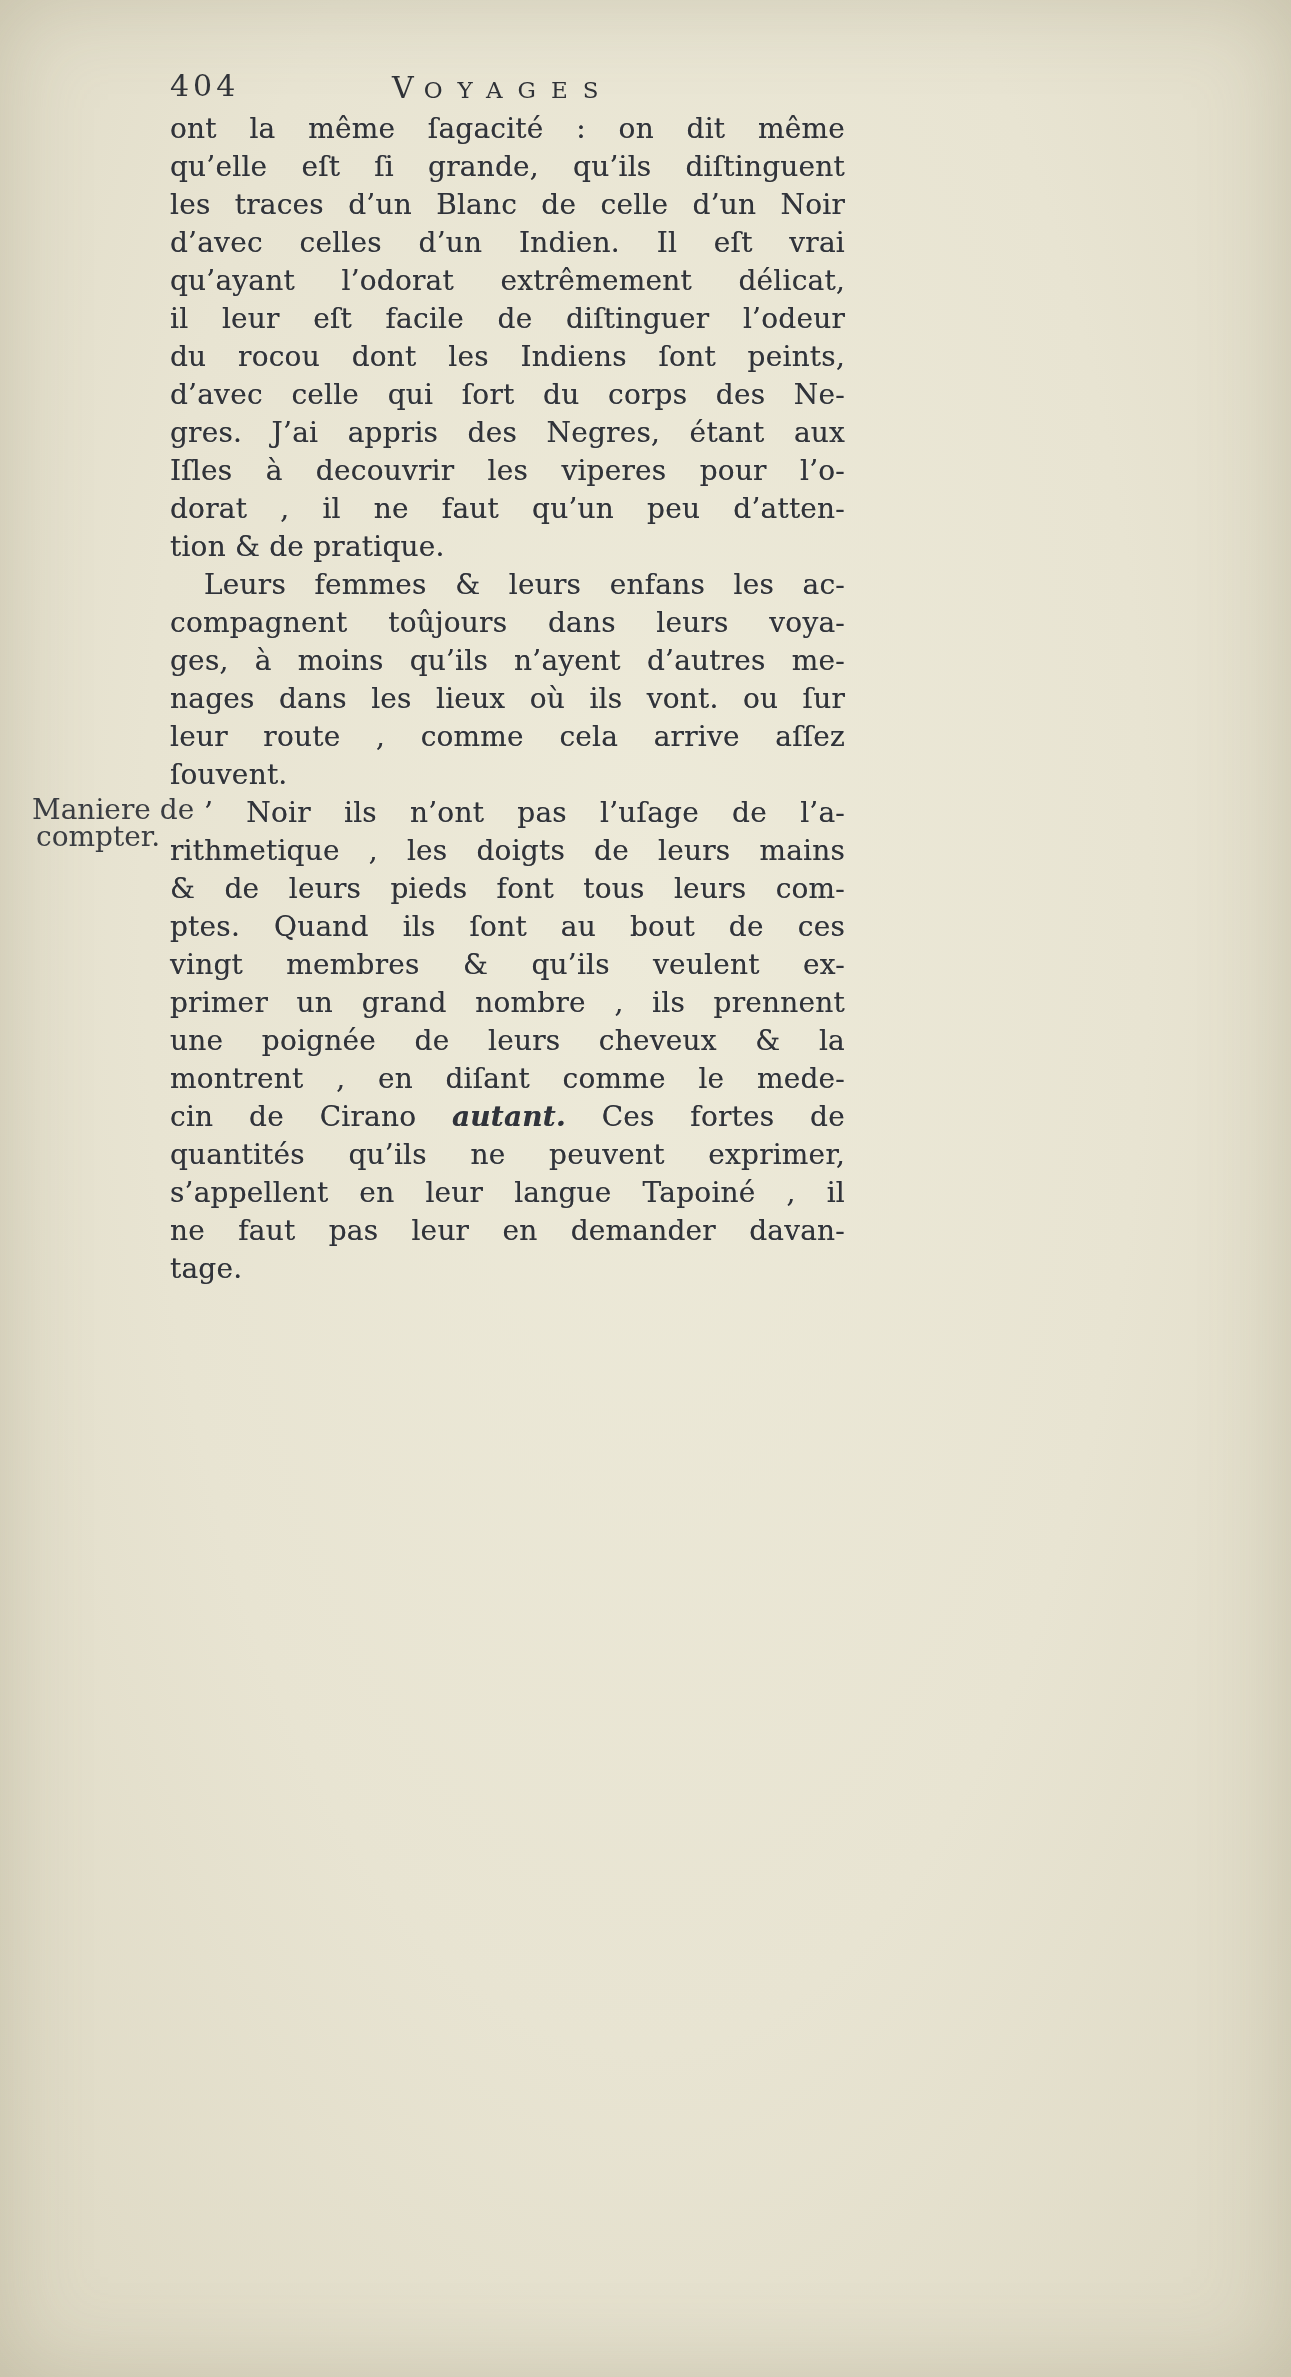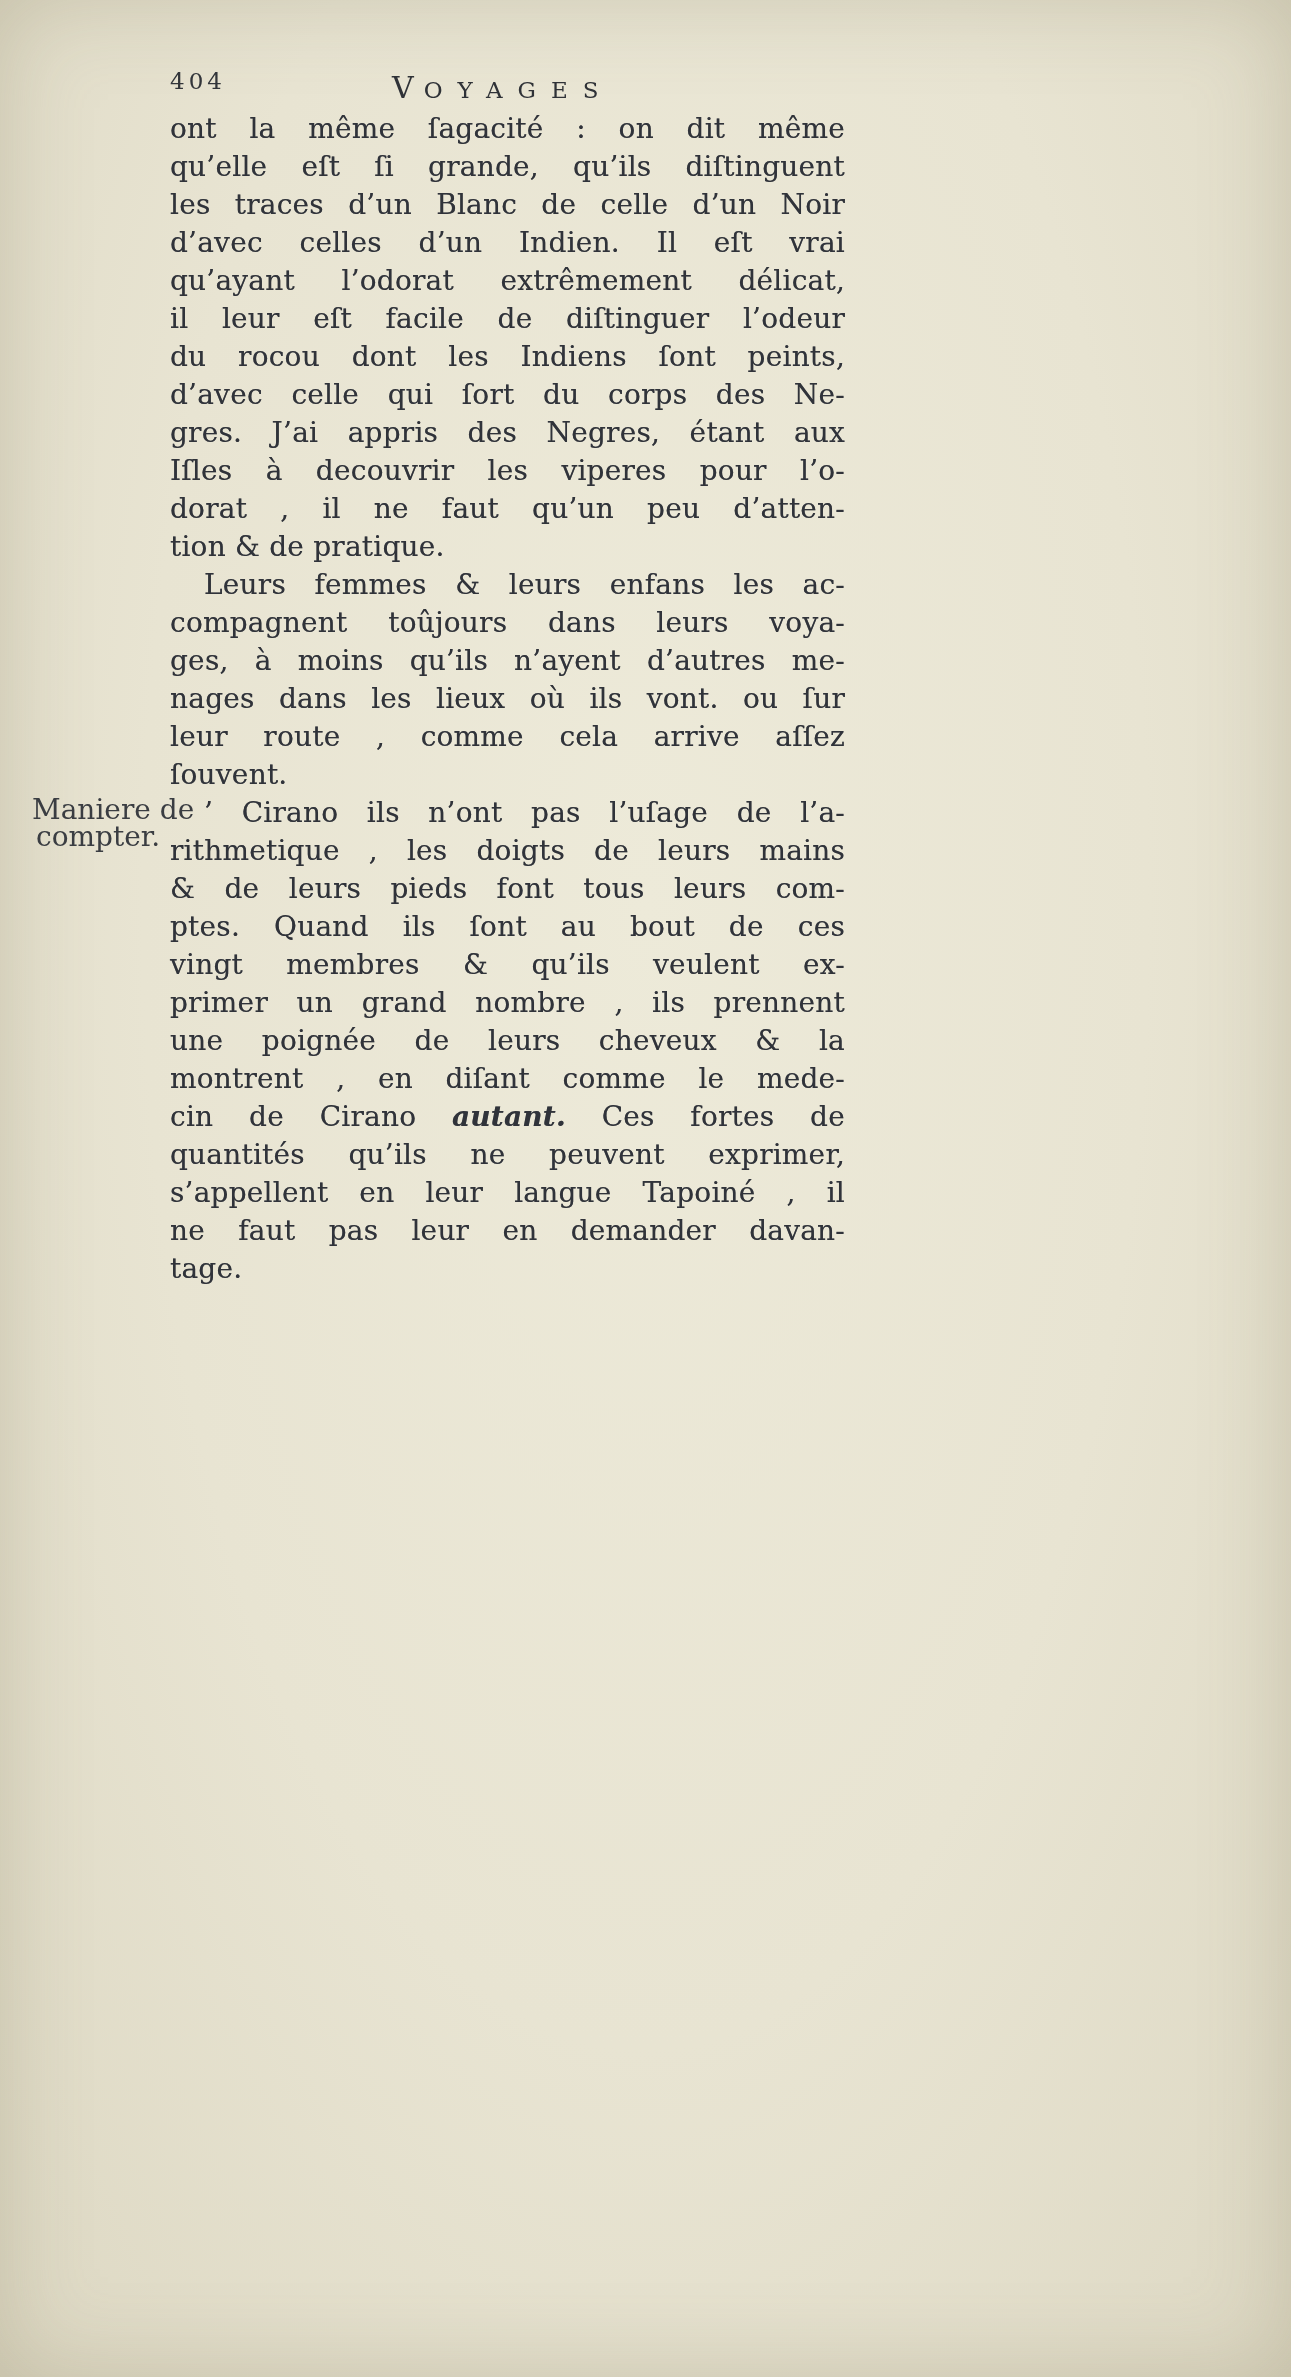--- a/index.html
+++ b/index.html
@@ -22,21 +22,21 @@
     position: absolute;
     left: 170px;
     top: 68px;
     width: 675px;
     height: 42px;
   }
   .page-number {
     position: absolute;
     left: 0;
     top: 0;
-    font-size: 23px;
+    font-size: 30px;
     letter-spacing: 4px;
     color: #32353a;
   }
   .running-title {
     position: absolute;
     left: 222px;
     top: 2px;
     white-space: nowrap;
   }
   .running-title .initial {
@@ -120,21 +120,21 @@
       <div class="line"><span>gres. J’ai appris des Negres, étant aux</span></div>
       <div class="line"><span>Iſles à decouvrir les viperes pour l’o-</span></div>
       <div class="line"><span>dorat , il ne faut qu’un peu d’atten-</span></div>
       <div class="line no-justify"><span>tion &amp; de pratique.</span></div>
       <div class="line indent"><span>Leurs femmes &amp; leurs enfans les ac-</span></div>
       <div class="line"><span>compagnent toûjours dans leurs voya-</span></div>
       <div class="line"><span>ges, à moins qu’ils n’ayent d’autres me-</span></div>
       <div class="line"><span>nages dans les lieux où ils vont. ou ſur</span></div>
       <div class="line"><span>leur route , comme cela arrive aſſez</span></div>
       <div class="line no-justify"><span>ſouvent.</span></div>
-      <div class="line indent"><span>’ Cirano ils n’ont pas l’uſage de l’a-</span></div>
+      <div class="line indent"><span>’ Noir ils n’ont pas l’uſage de l’a-</span></div>
       <div class="line"><span>rithmetique , les doigts de leurs mains</span></div>
       <div class="line"><span>&amp; de leurs pieds font tous leurs com-</span></div>
       <div class="line"><span>ptes. Quand ils ſont au bout de ces</span></div>
       <div class="line"><span>vingt membres &amp; qu’ils veulent ex-</span></div>
       <div class="line"><span>primer un grand nombre , ils prennent</span></div>
       <div class="line"><span>une poignée de leurs cheveux &amp; la</span></div>
       <div class="line"><span>montrent , en diſant comme le mede-</span></div>
       <div class="line"><span>cin de Cirano </span><span class="italic">autant.</span><span> Ces fortes de</span></div>
       <div class="line"><span>quantités qu’ils ne peuvent exprimer,</span></div>
       <div class="line"><span>s’appellent en leur langue Tapoiné , il</span></div>

